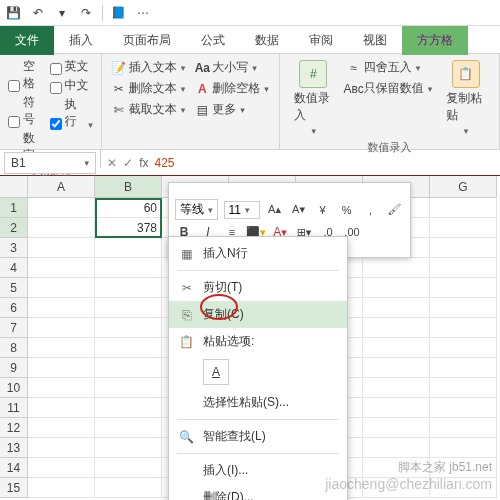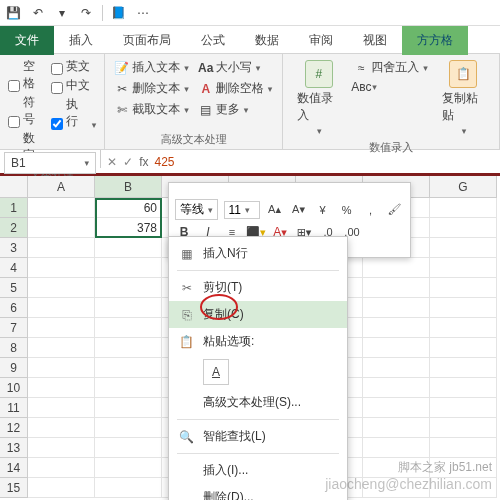--- a/index.html
+++ b/index.html
@@ -3,34 +3,34 @@
 <meta charset="utf-8">
 <style>
 *{margin:0;padding:0;box-sizing:border-box;font-family:"Microsoft YaHei",sans-serif;font-size:12px}
 body{background:#fff;width:500px;height:500px;overflow:hidden;position:relative}
 .qat{height:26px;background:#fff;border-bottom:1px solid #ddd;display:flex;align-items:center;padding:0 4px;gap:4px}
 .qat-btn{width:20px;height:20px;display:flex;align-items:center;justify-content:center;color:#444;cursor:pointer}
 .qat-sep{width:1px;height:16px;background:#ccc;margin:0 2px}
 .tabs{height:28px;background:#fff;display:flex;align-items:flex-start;border-bottom:1px solid #d4d4d4}
 .tab{padding:5px 14px;color:#444;cursor:pointer;border:1px solid transparent}
 .tab.file{background:#217346;color:#fff}
-.tab.active{background:#6bb76b;color:#0c4a6e}
+.tab.active{background:#6bb76b;color:#701a75}
 .ribbon{height:96px;background:#f3f3f3;border-bottom:1px solid #d4d4d4;display:flex}
 .group{border-right:1px solid #d4d4d4;padding:4px 8px 2px;display:flex;flex-direction:column;justify-content:space-between}
 .group-label{text-align:center;color:#666;font-size:11px;padding-top:2px}
 .g-body{display:flex;gap:6px;flex:1}
 .col{display:flex;flex-direction:column;gap:2px;justify-content:flex-start}
 .chk{display:flex;align-items:flex-end;gap:3px;color:#444;font-size:11px}
 .chk input{width:12px;height:12px}
 .rb-btn{display:flex;align-items:center;gap:3px;color:#444;font-size:11px;padding:1px 2px;white-space:nowrap}
 .rb-btn .ic{width:14px;height:14px;display:inline-flex;align-items:center;justify-content:center}
 .big-btn{display:flex;flex-direction:column;align-items:center;gap:2px;padding:2px 6px;color:#444;font-size:11px}
 .big-ic{width:28px;height:28px;background:#e8f0e0;border:1px solid #9bc28f;border-radius:3px;display:flex;align-items:center;justify-content:center;color:#3a7a3a}
 .dd{font-size:9px;color:#666;margin-left:1px}
-.namebox{height:26px;border-bottom:3px solid #7f1d1d;display:flex;}
+.namebox{height:26px;border-bottom:1px solid #7f1d1d;display:flex;}
 .nb-cell{width:92px;height:22px;border:1px solid #ccc;margin:2px 4px;padding:0 6px;display:flex;align-items:center;justify-content:space-between;color:#444;background:#fff}
 .nb-sep{width:1px;height:18px;background:#ccc}
 .fx-area{display:flex;align-items:center;gap:6px;padding:0 6px;color:#888}
 .fx{color:#666}
 .fval{color:#c2410c}
 .grid{position:relative}
 .corner{position:absolute;left:0;top:0;width:28px;height:22px;background:#f3f3f3;border-right:1px solid #ccc;border-bottom:1px solid #ccc}
 .colhdrs{position:absolute;left:28px;top:0;height:22px;display:flex}
 .ch{width:67px;height:22px;background:#f3f3f3;border-right:1px solid #ccc;border-bottom:1px solid #ccc;text-align:center;line-height:22px;color:#444}
 .ch.sel{background:#d8e8d8}
@@ -149,37 +149,37 @@
             <span>删除空格</span>
             <span class="dd">▾</span>
           </div>
         <div class="rb-btn">
             <span class="ic">▤</span>
             <span>更多</span>
             <span class="dd">▾</span>
           </div>
       </div>
     </div>
-    <div class="group-label">高级文本处理</div>
   </div>
   <div class="group">
     <div class="g-body">
       <div class="big-btn">
         <div class="big-ic">#</div>
         <span>数值录入</span>
           <span class="dd">▾</span>
       </div>
       <div class="col">
         <div class="rb-btn">
             <span class="ic">≈</span>
             <span>四舍五入</span>
             <span class="dd">▾</span>
           </div>
         <div class="rb-btn">
             <span class="ic">Aʙᴄ</span>
+            <span>只保留数值</span>
             <span class="dd">▾</span>
           </div>
       </div>
       <div class="big-btn">
         <div class="big-ic" style="background:#fce8c8;border-color:#e0b060;color:#b07020">📋</div>
         <span>复制粘贴</span>
           <span class="dd">▾</span>
       </div>
     </div>
     <div class="group-label">数值录入</div>
@@ -418,21 +418,21 @@
         <span class="ctx-ic">📋</span>
         <span>粘贴选项:</span>
       </div>
     <div class="pasteopt">
       <span class="po-tile">
           <u>A</u>
         </span>
     </div>
     <div class="ctx-item">
         <span class="ctx-ic"></span>
-        <span>高级文本处理(S)...</span>
+        <span>选择性粘贴(S)...</span>
       </div>
     <div class="ctx-sep"></div>
     <div class="ctx-item">
         <span class="ctx-ic">🔍</span>
         <span>智能查找(L)</span>
       </div>
     <div class="ctx-sep"></div>
     <div class="ctx-item">
         <span class="ctx-ic"></span>
         <span>插入(I)...</span>

